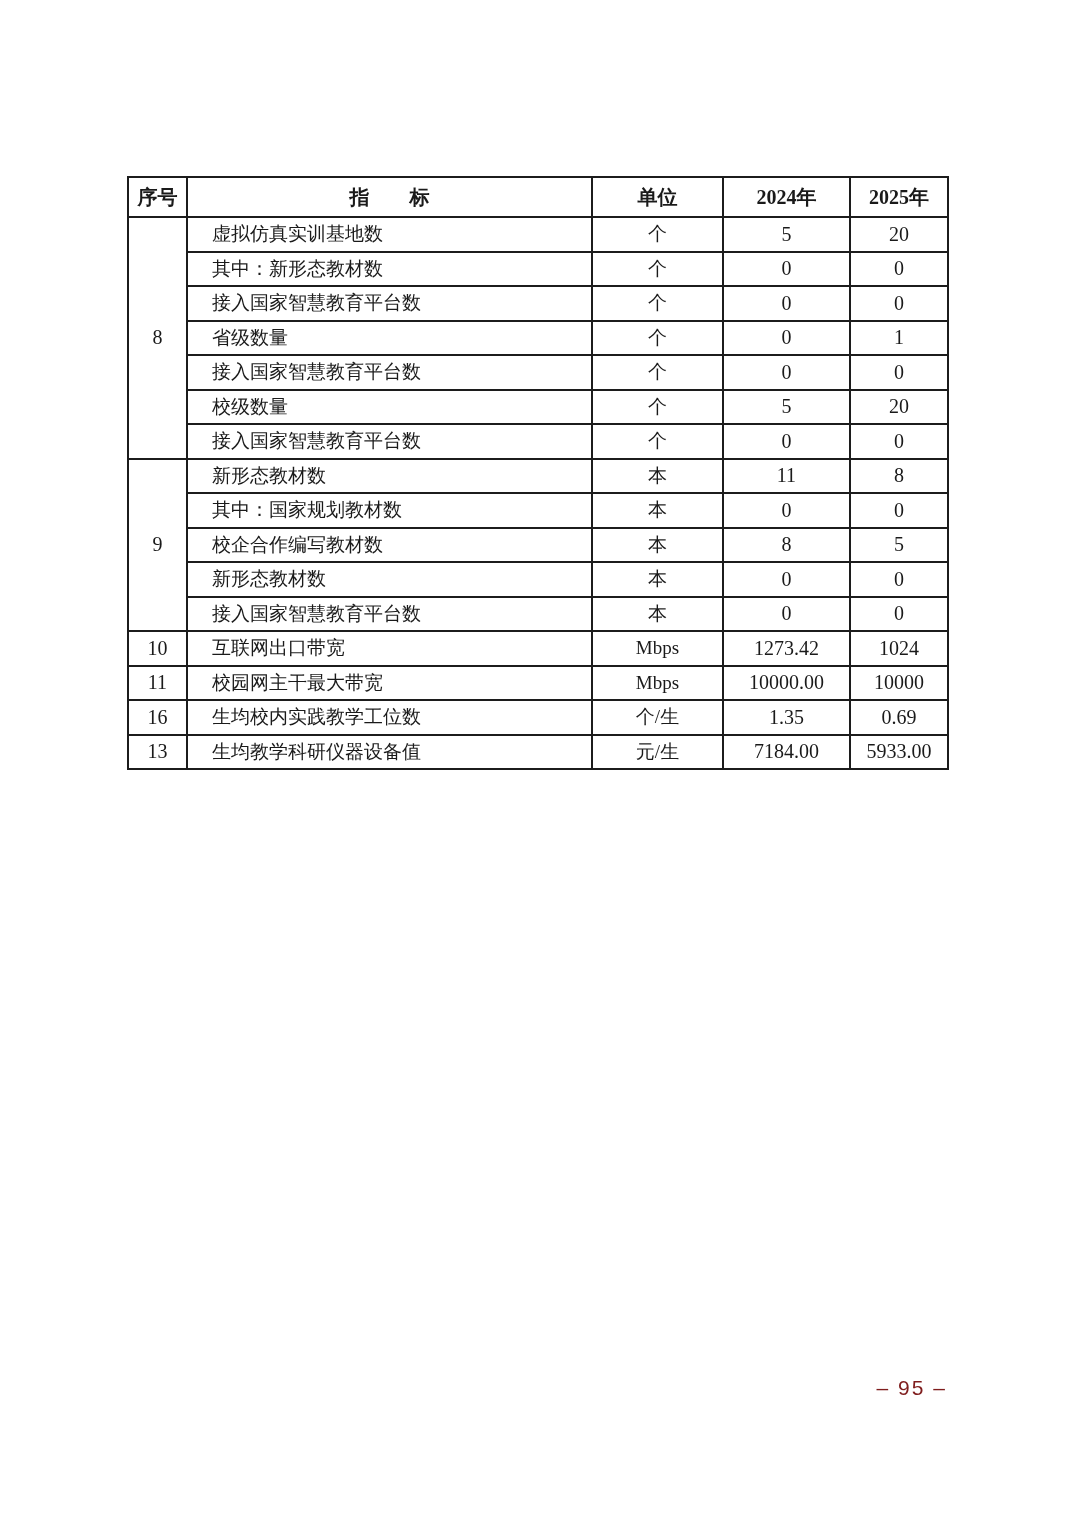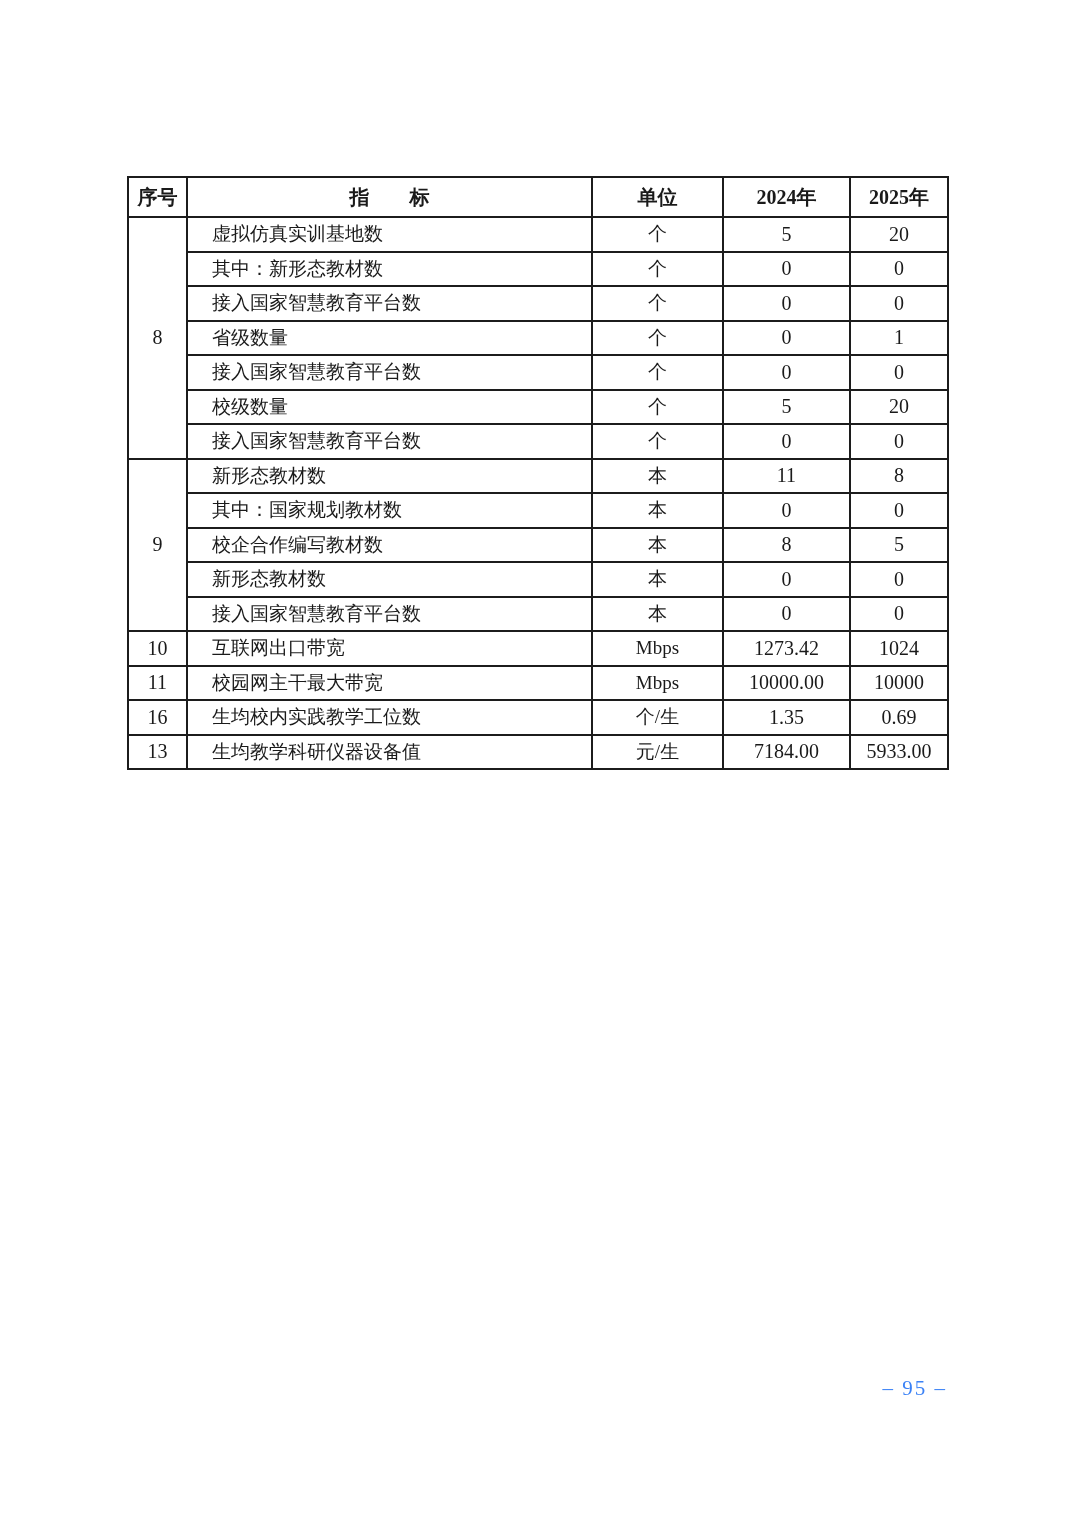--- a/index.html
+++ b/index.html
@@ -49,23 +49,23 @@
   }
   td.num {
     text-align: center;
     font-size: 20px;
   }
   .page-number {
     position: absolute;
     top: 1376px;
     right: 127px;
     font-size: 21px;
-    color: #3b82f6;
+    color: #7f1d1d;
     letter-spacing: 2px;
-    font-family: Liberation Serif, serif;
+    font-family: Liberation Sans, sans-serif;
   }
 </style>
 </head>
 <body>
 
 <div class="page">
 
   <table class="indicators">
     <colgroup>
       <col style="width:59px">

